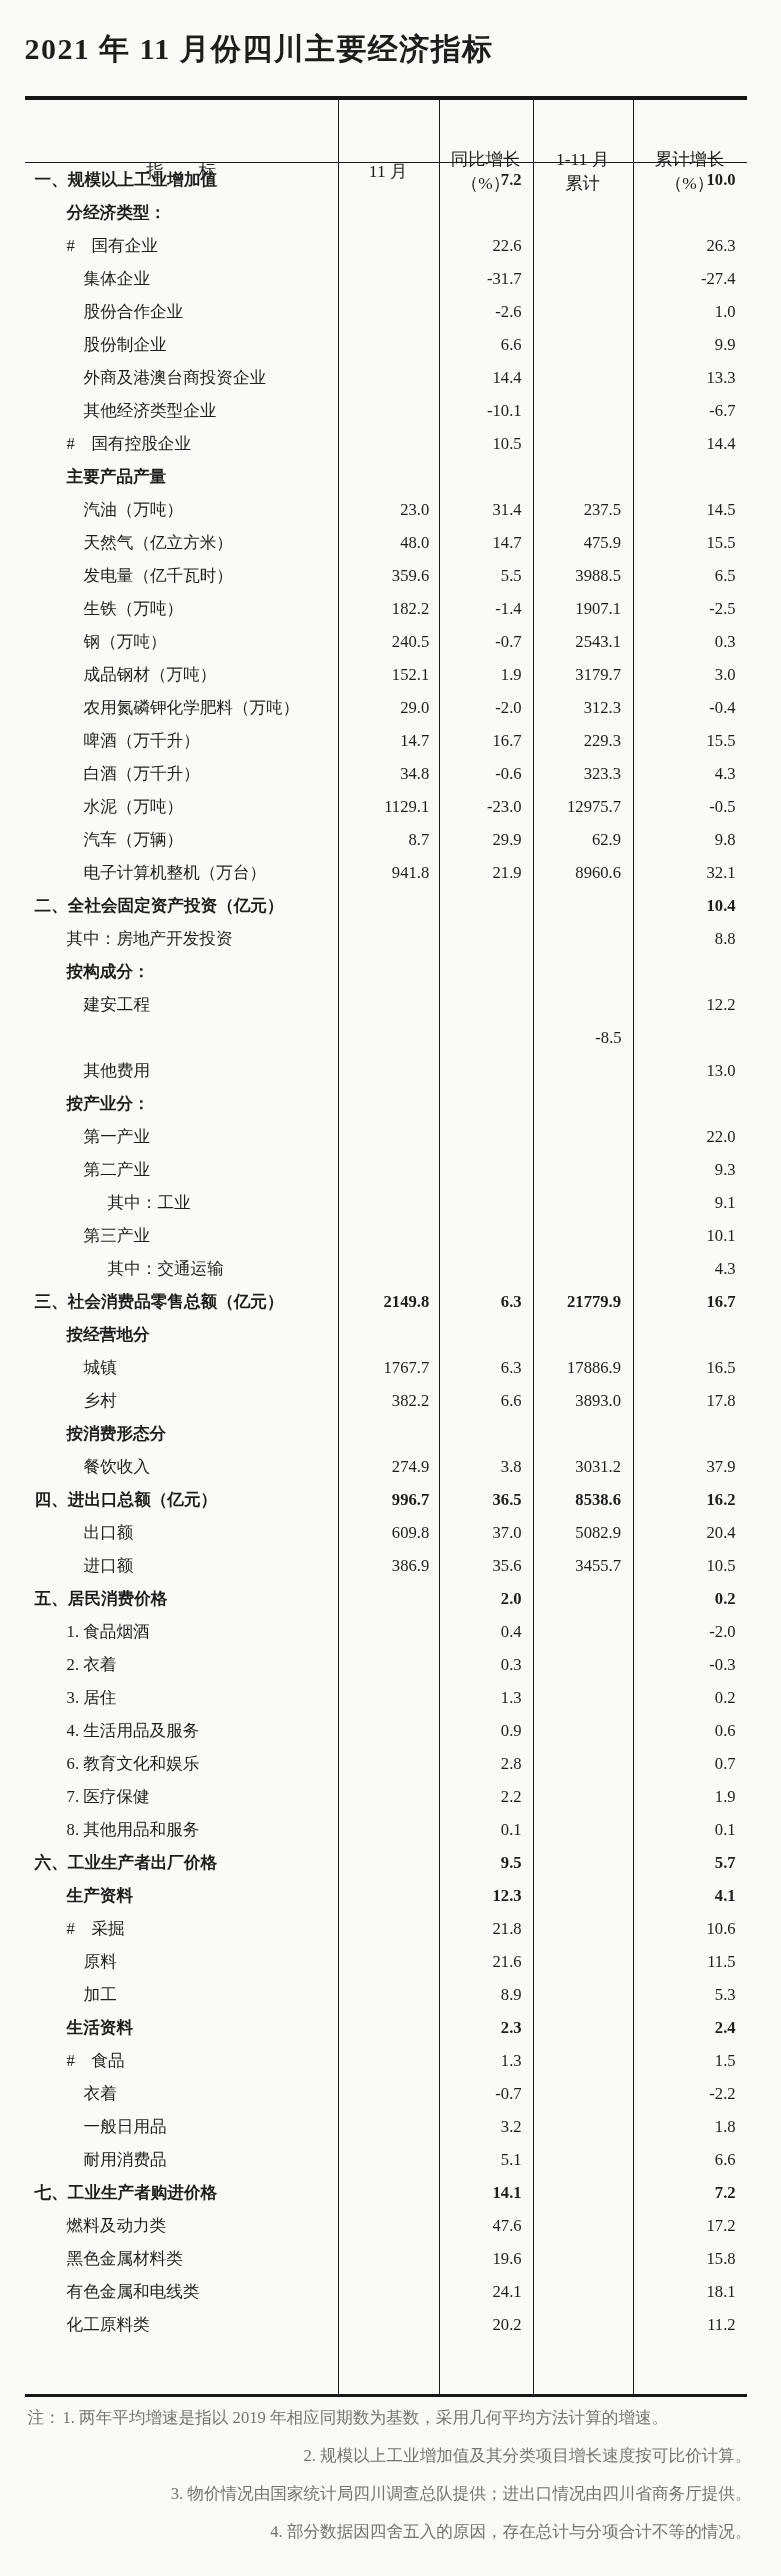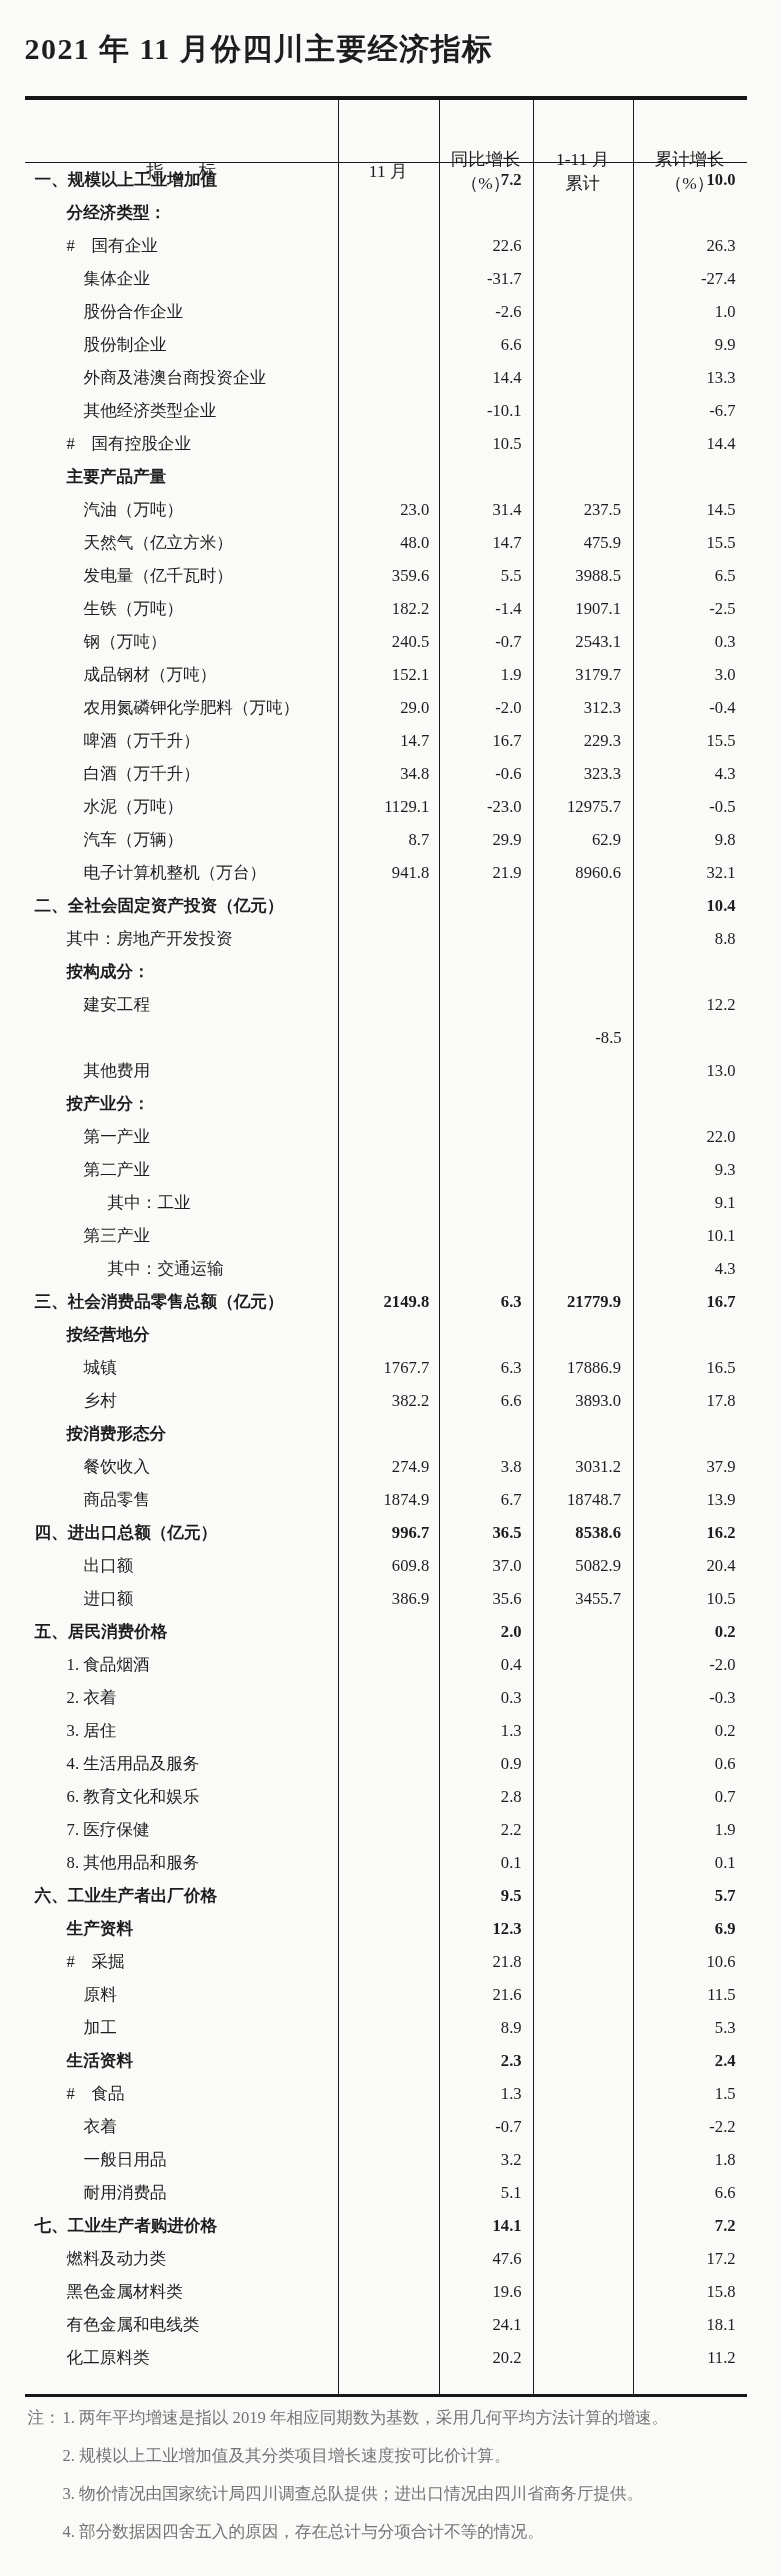--- a/index.html
+++ b/index.html
@@ -51,21 +51,21 @@
   .cv1{padding-right:9.4px;}
   .cv2{padding-right:11px;}
   .cv3{padding-right:11.6px;}
   .cv4{padding-right:11px;}
   .notes{
     position:absolute;left:27.5px;top:2399px;width:724px;
     font-size:16.6px;line-height:38px;color:#737373;
   }
   .note{white-space:nowrap;}
   .note .nprefix{display:inline-block;width:35px;}
-  .note.indent{padding-left:35px;}
+  .note.indent{padding-left:35px;text-align:right;}
 </style>
 </head>
 <body>
 
 <div class="page">
 
   <h1 class="title">2021 年 11 月份四川主要经济指标</h1>
 
   <div class="table">
     <div class="tborder top"></div>
@@ -366,27 +366,20 @@
           <div class="cell cv3"></div>
           <div class="cell cv4"></div>
         </div>
         <div class="row">
           <div class="label i3">餐饮收入</div>
           <div class="cell cv1">274.9</div>
           <div class="cell cv2">3.8</div>
           <div class="cell cv3">3031.2</div>
           <div class="cell cv4">37.9</div>
         </div>
-        <div class="row">
-          <div class="label i3">商品零售</div>
-          <div class="cell cv1">1874.9</div>
-          <div class="cell cv2">6.7</div>
-          <div class="cell cv3">18748.7</div>
-          <div class="cell cv4">13.9</div>
-        </div>
         <div class="row b">
           <div class="label i1">四、进出口总额（亿元）</div>
           <div class="cell cv1">996.7</div>
           <div class="cell cv2">36.5</div>
           <div class="cell cv3">8538.6</div>
           <div class="cell cv4">16.2</div>
         </div>
         <div class="row">
           <div class="label i3">出口额</div>
           <div class="cell cv1">609.8</div>
@@ -462,21 +455,21 @@
           <div class="cell cv1"></div>
           <div class="cell cv2">9.5</div>
           <div class="cell cv3"></div>
           <div class="cell cv4">5.7</div>
         </div>
         <div class="row b">
           <div class="label i2">生产资料</div>
           <div class="cell cv1"></div>
           <div class="cell cv2">12.3</div>
           <div class="cell cv3"></div>
-          <div class="cell cv4">6.9</div>
+          <div class="cell cv4">4.1</div>
         </div>
         <div class="row">
           <div class="label i2">#　采掘</div>
           <div class="cell cv1"></div>
           <div class="cell cv2">21.8</div>
           <div class="cell cv3"></div>
           <div class="cell cv4">10.6</div>
         </div>
         <div class="row">
           <div class="label i3">原料</div>

